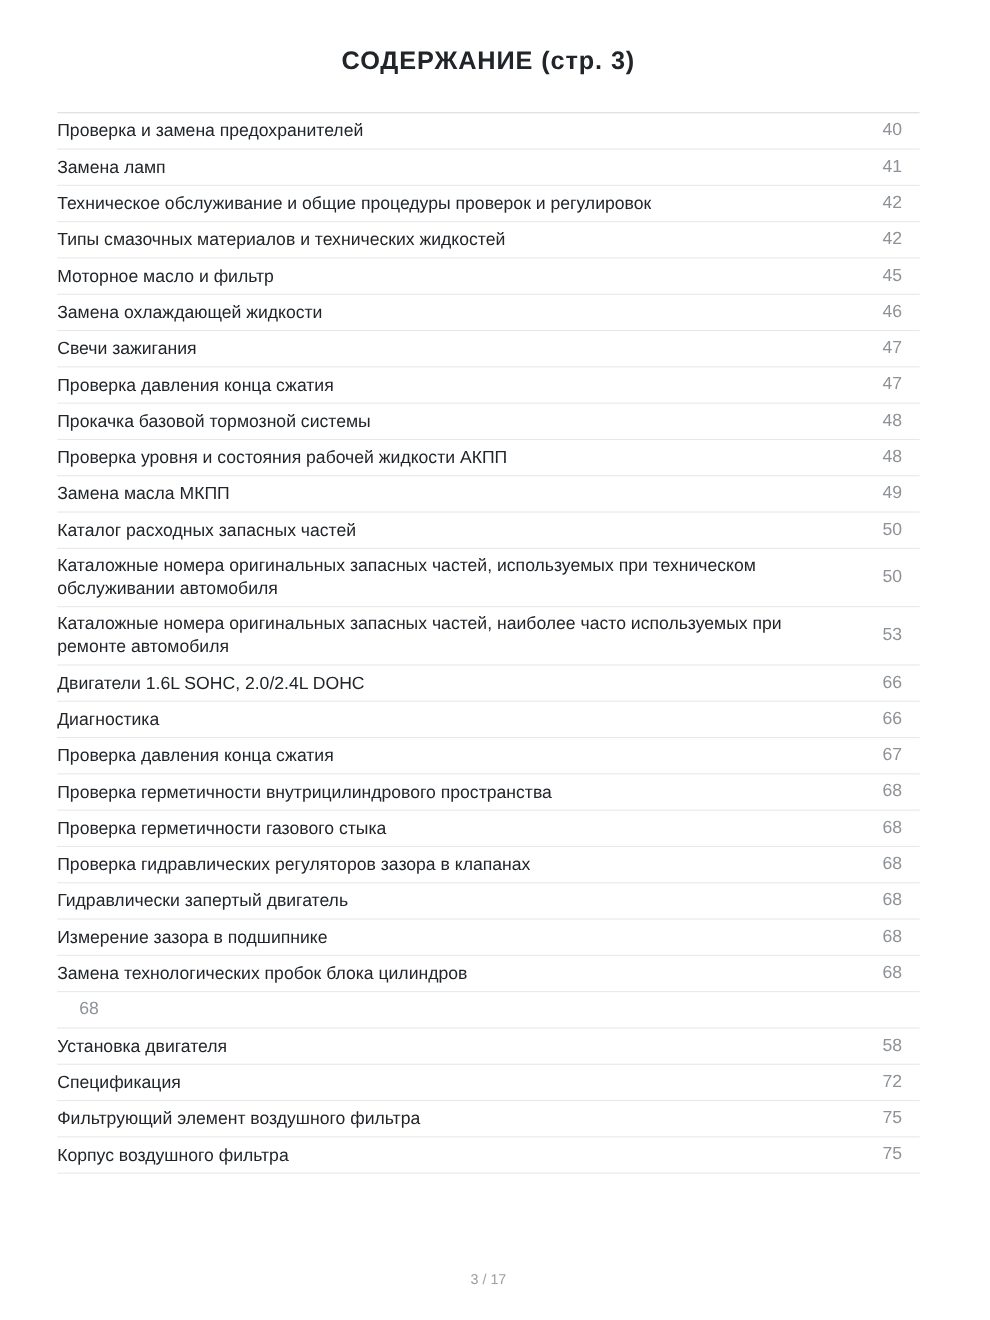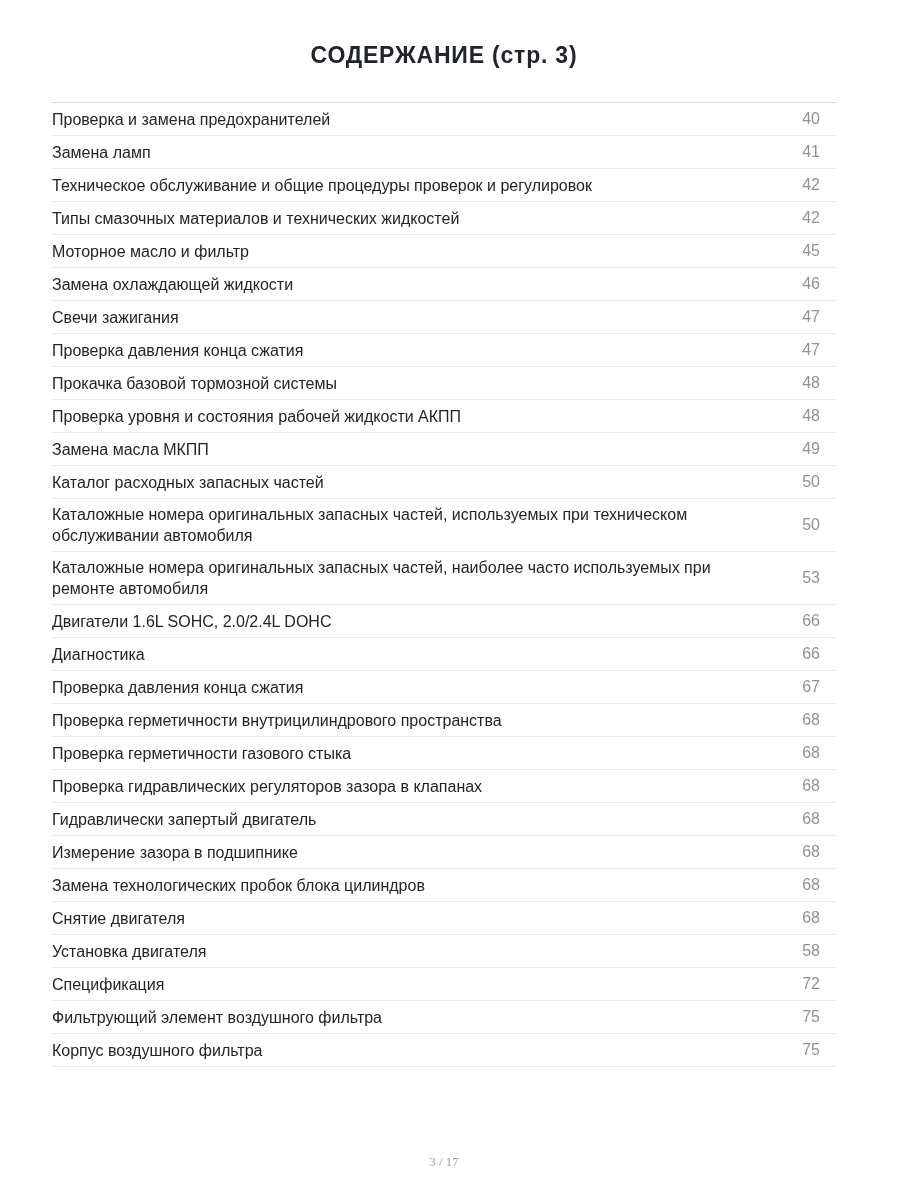--- a/index.html
+++ b/index.html
@@ -62,21 +62,20 @@
     font-size: 16px;
     white-space: nowrap;
     margin-left: 20px;
   }
   .footer {
     margin-top: auto;
     text-align: center;
     font-size: 13px;
     color: var(--footer);
     padding-top: 14px;
-    font-family: Liberation Serif, serif;
   }
 </style>
 </head>
 <body>
 
 <div class="page">
   <h1 class="title">СОДЕРЖАНИЕ (стр. 3)</h1>
   <div class="title-divider"></div>
   <div class="toc-list">
       <div class="toc-row">
@@ -165,21 +164,20 @@
   </div>
       <div class="toc-row">
     <span class="toc-label">Измерение зазора в подшипнике</span>
     <span class="toc-page">68</span>
   </div>
       <div class="toc-row">
     <span class="toc-label">Замена технологических пробок блока цилиндров</span>
     <span class="toc-page">68</span>
   </div>
       <div class="toc-row">
-    <span class="toc-label">Снятие двигателя</span>
     <span class="toc-page">68</span>
   </div>
       <div class="toc-row">
     <span class="toc-label">Установка двигателя</span>
     <span class="toc-page">58</span>
   </div>
       <div class="toc-row">
     <span class="toc-label">Спецификация</span>
     <span class="toc-page">72</span>
   </div>

